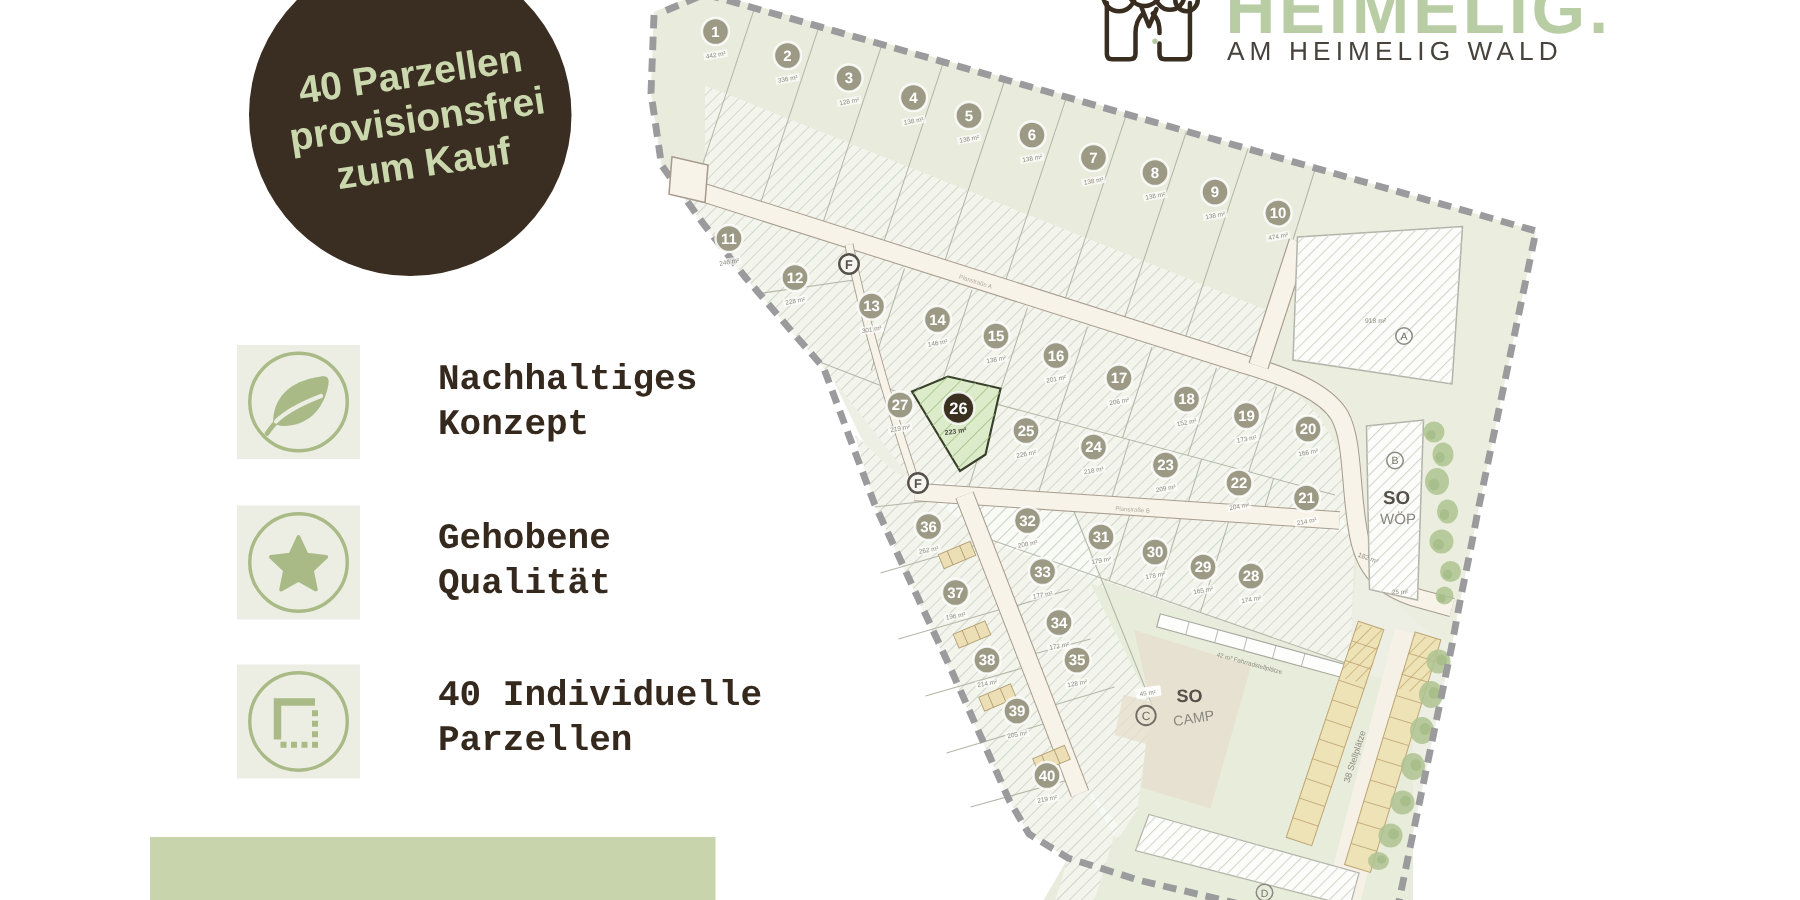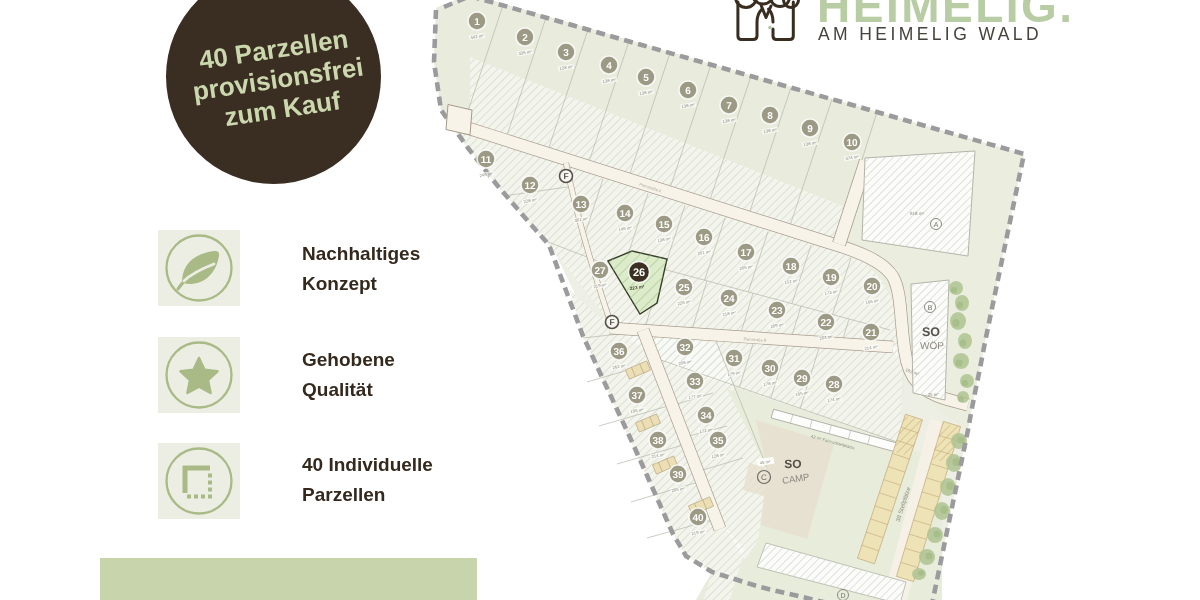--- a/index.html
+++ b/index.html
@@ -2,21 +2,21 @@
 <html><head><meta charset="utf-8"><title>Heimelig</title>
 <style>
 html,body{margin:0;padding:0;width:1200px;height:600px;overflow:hidden;background:#ffffff;
 font-family:"Liberation Sans",sans-serif;}
 text{text-rendering:geometricPrecision;}
 .abs{position:absolute;}
 .badge{left:166px;top:-31px;width:215px;height:215px;border-radius:50%;background:#3a2d21;}
 .badge .txt{position:absolute;left:52%;top:51%;transform:translate(-50%,-50%) rotate(-8.5deg);
 width:230px;text-align:center;color:#cbd8ae;font-weight:bold;font-size:26px;line-height:30px;}
 .isq{width:82px;height:76px;background:#eceee3;}
-.ft{left:302px;width:230px;color:#35291e;font-weight:bold;font-size:19px;line-height:30px;}
+.ft{left:292px;width:230px;color:#35291e;font-weight:bold;font-size:24px;line-height:30px;font-family:Liberation Mono, monospace;}
 .bar{left:100px;top:558px;width:377px;height:42px;background:#c8d4ac;}
 .lg1{left:817px;top:-21px;width:320px;color:#b9cda5;font-weight:bold;font-size:46px;letter-spacing:2.5px;}
 .lg2{left:818px;top:24px;width:300px;color:#47433c;font-size:17.5px;letter-spacing:3.4px;}
 </style></head>
 <body>
 
 <svg width="1200" height="600" viewBox="0 0 1200 600" xmlns="http://www.w3.org/2000/svg" style="position:absolute;left:0;top:0" font-family="Liberation Sans, sans-serif">
 <defs>
 <pattern id="hg" width="5.8" height="5.8" patternTransform="rotate(45)" patternUnits="userSpaceOnUse">
   <rect width="5.8" height="5.8" fill="#ffffff" fill-opacity="0.45"></rect>

